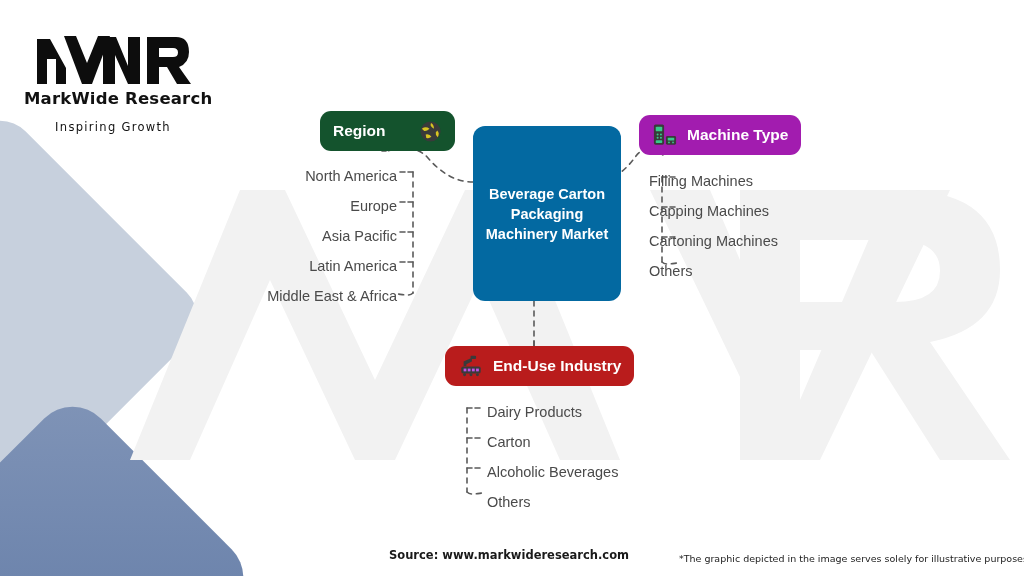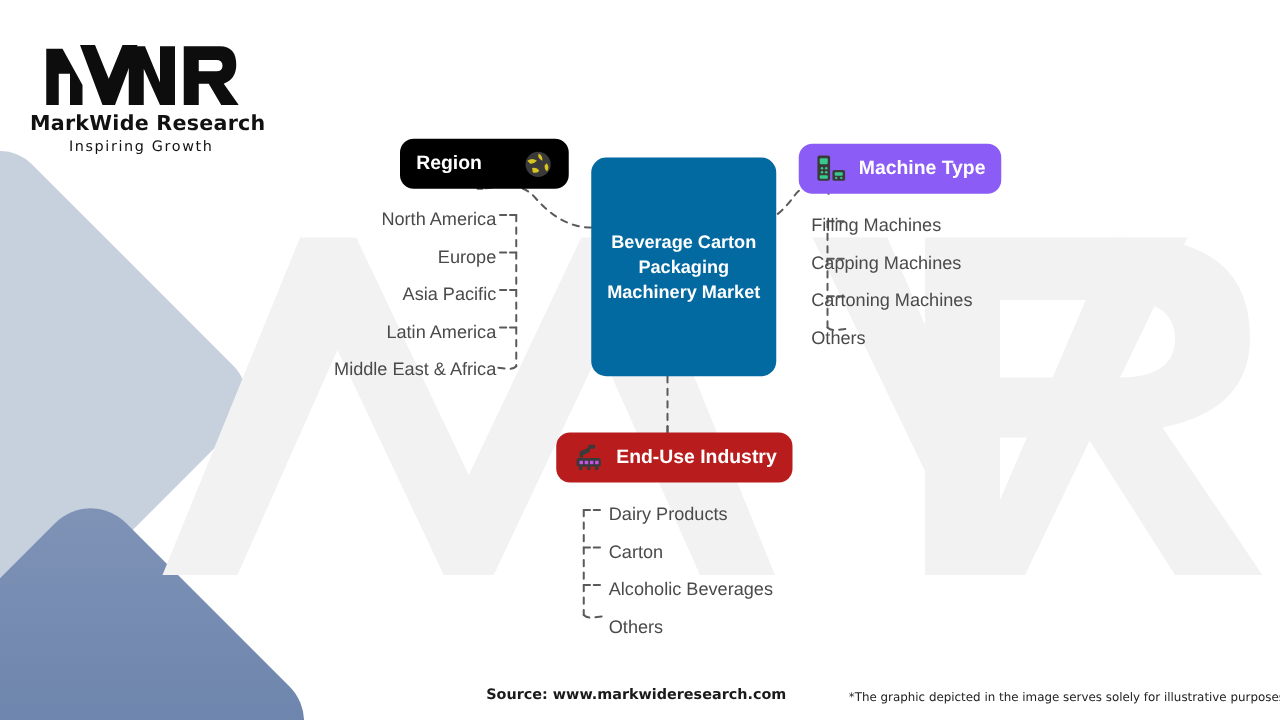--- a/index.html
+++ b/index.html
@@ -69,21 +69,21 @@
     letter-spacing: 0.2px;
     color: #111111;
     margin-top: 1px;
     white-space: nowrap;
   }
   .logo-tagline {
     font-family: "DejaVu Sans", sans-serif;
     font-size: 11.5px;
     letter-spacing: 1.3px;
     color: #111111;
-    margin-top: 2px;
+    margin-top: 12px;
     white-space: nowrap;
   }
   .title {
     position: absolute;
     left: 0;
     top: 44px;
     width: 1024px;
     text-align: center;
     font-size: 19.5px;
     color: #5a5a5a;
@@ -242,34 +242,34 @@
 
       <path d="M386 151 L382 151"></path>
       <path d="M534 346 L534 340"></path>
     </g>
   </svg>
 
   <div class="center-node">
     <div class="center-node-label">Beverage Carton Packaging Machinery Market</div>
   </div>
 
-  <div class="badge" id="badge-region" style="background:#000000;gap:33px;">
+  <div class="badge" id="badge-region" style="background:#14532d;gap:33px;">
     <span class="badge-label">Region</span>
     <span class="badge-icon">
       <svg width="23" height="23" viewBox="0 0 24 24" xmlns="http://www.w3.org/2000/svg">
         <circle cx="12" cy="12" r="10.5" fill="#3a3a3a"></circle>
         <path d="M3 9 Q7 6 11 9 Q8 12 5.5 11.5 Z" fill="#d8c521"></path>
         <path d="M12.5 3 Q16 5 15.5 9 Q13 8 12 5.5 Z" fill="#d8c521"></path>
         <path d="M19 11 Q22 14 19.5 18 Q17 16 17.5 13 Z" fill="#d8c521"></path>
         <path d="M7 15 Q11 14 13 17.5 Q10 20 7.5 18.5 Z" fill="#d8c521"></path>
       </svg>
     </span>
   </div>
 
-  <div class="badge" id="badge-machine" style="background:#8b5cf6;">
+  <div class="badge" id="badge-machine" style="background:#a21caf;">
     <span class="badge-icon">
       <svg width="26" height="24" viewBox="0 0 28 26" xmlns="http://www.w3.org/2000/svg">
         <rect x="2" y="1.5" width="11" height="22" rx="1.8" fill="#3a3a3a"></rect>
         <rect x="4" y="4" width="7" height="5" rx="1" fill="#38ca8c"></rect>
         <circle cx="6" cy="12.5" r="1.1" fill="#38ca8c"></circle>
         <circle cx="9.6" cy="12.5" r="1.1" fill="#38ca8c"></circle>
         <circle cx="6" cy="16" r="1.1" fill="#38ca8c"></circle>
         <circle cx="9.6" cy="16" r="1.1" fill="#38ca8c"></circle>
         <rect x="4" y="18.7" width="7" height="3" rx="0.8" fill="#38ca8c"></rect>
         <rect x="15" y="14" width="11" height="9.5" rx="1.6" fill="#3a3a3a"></rect>

